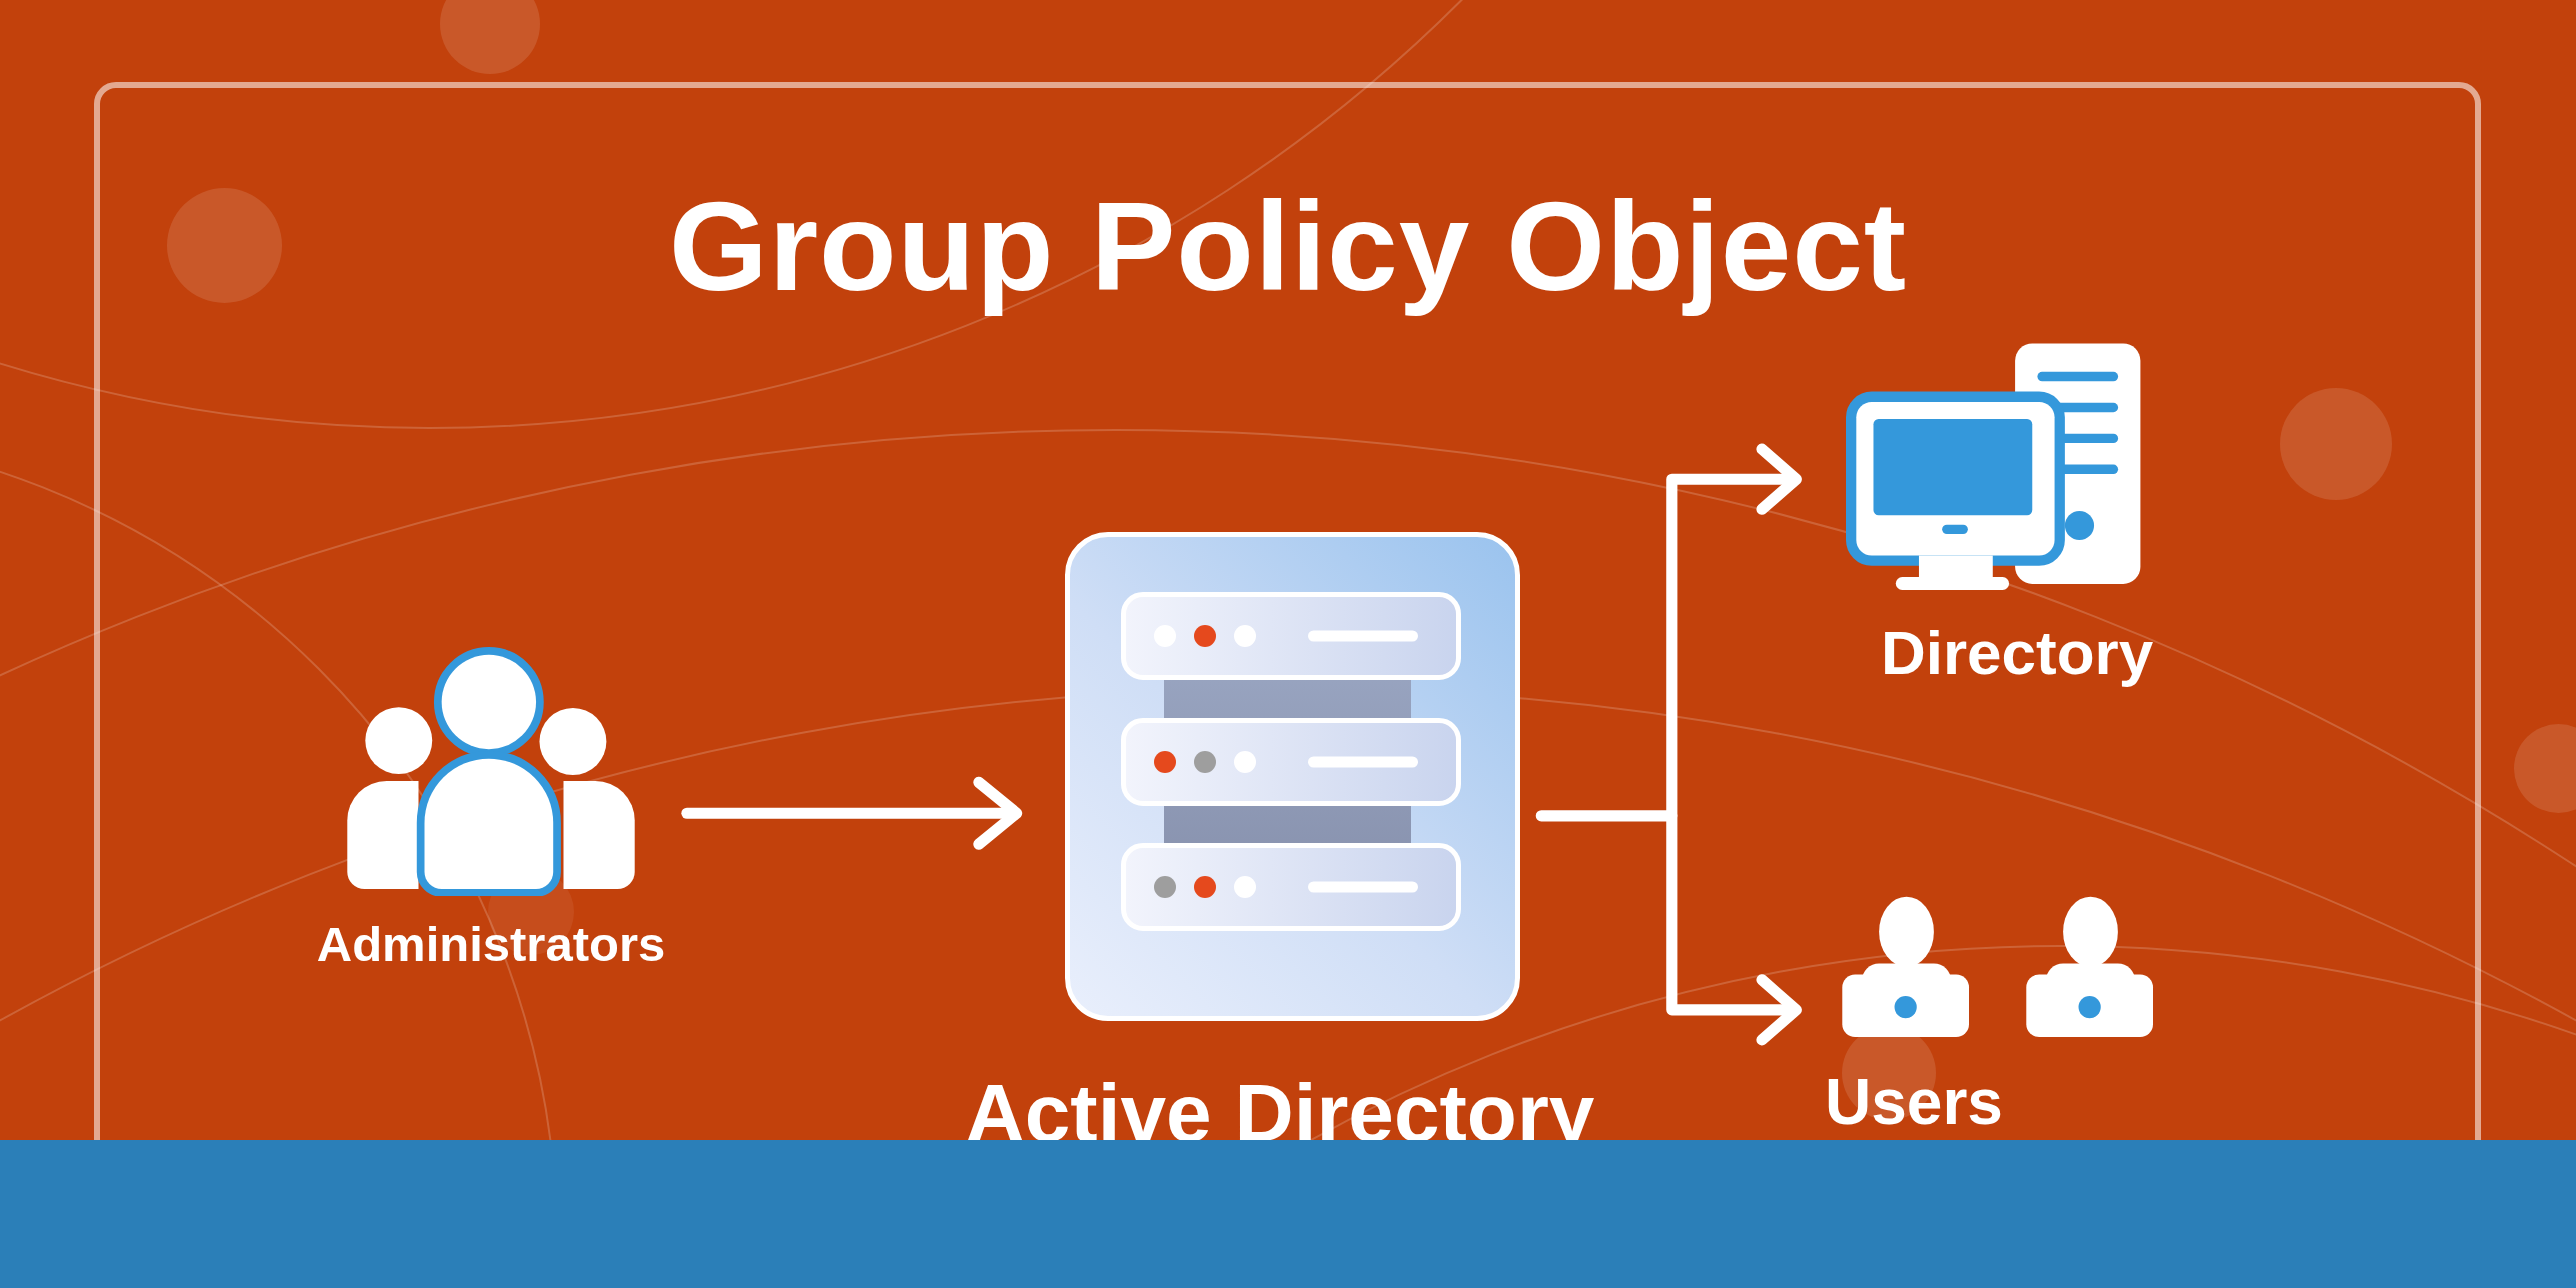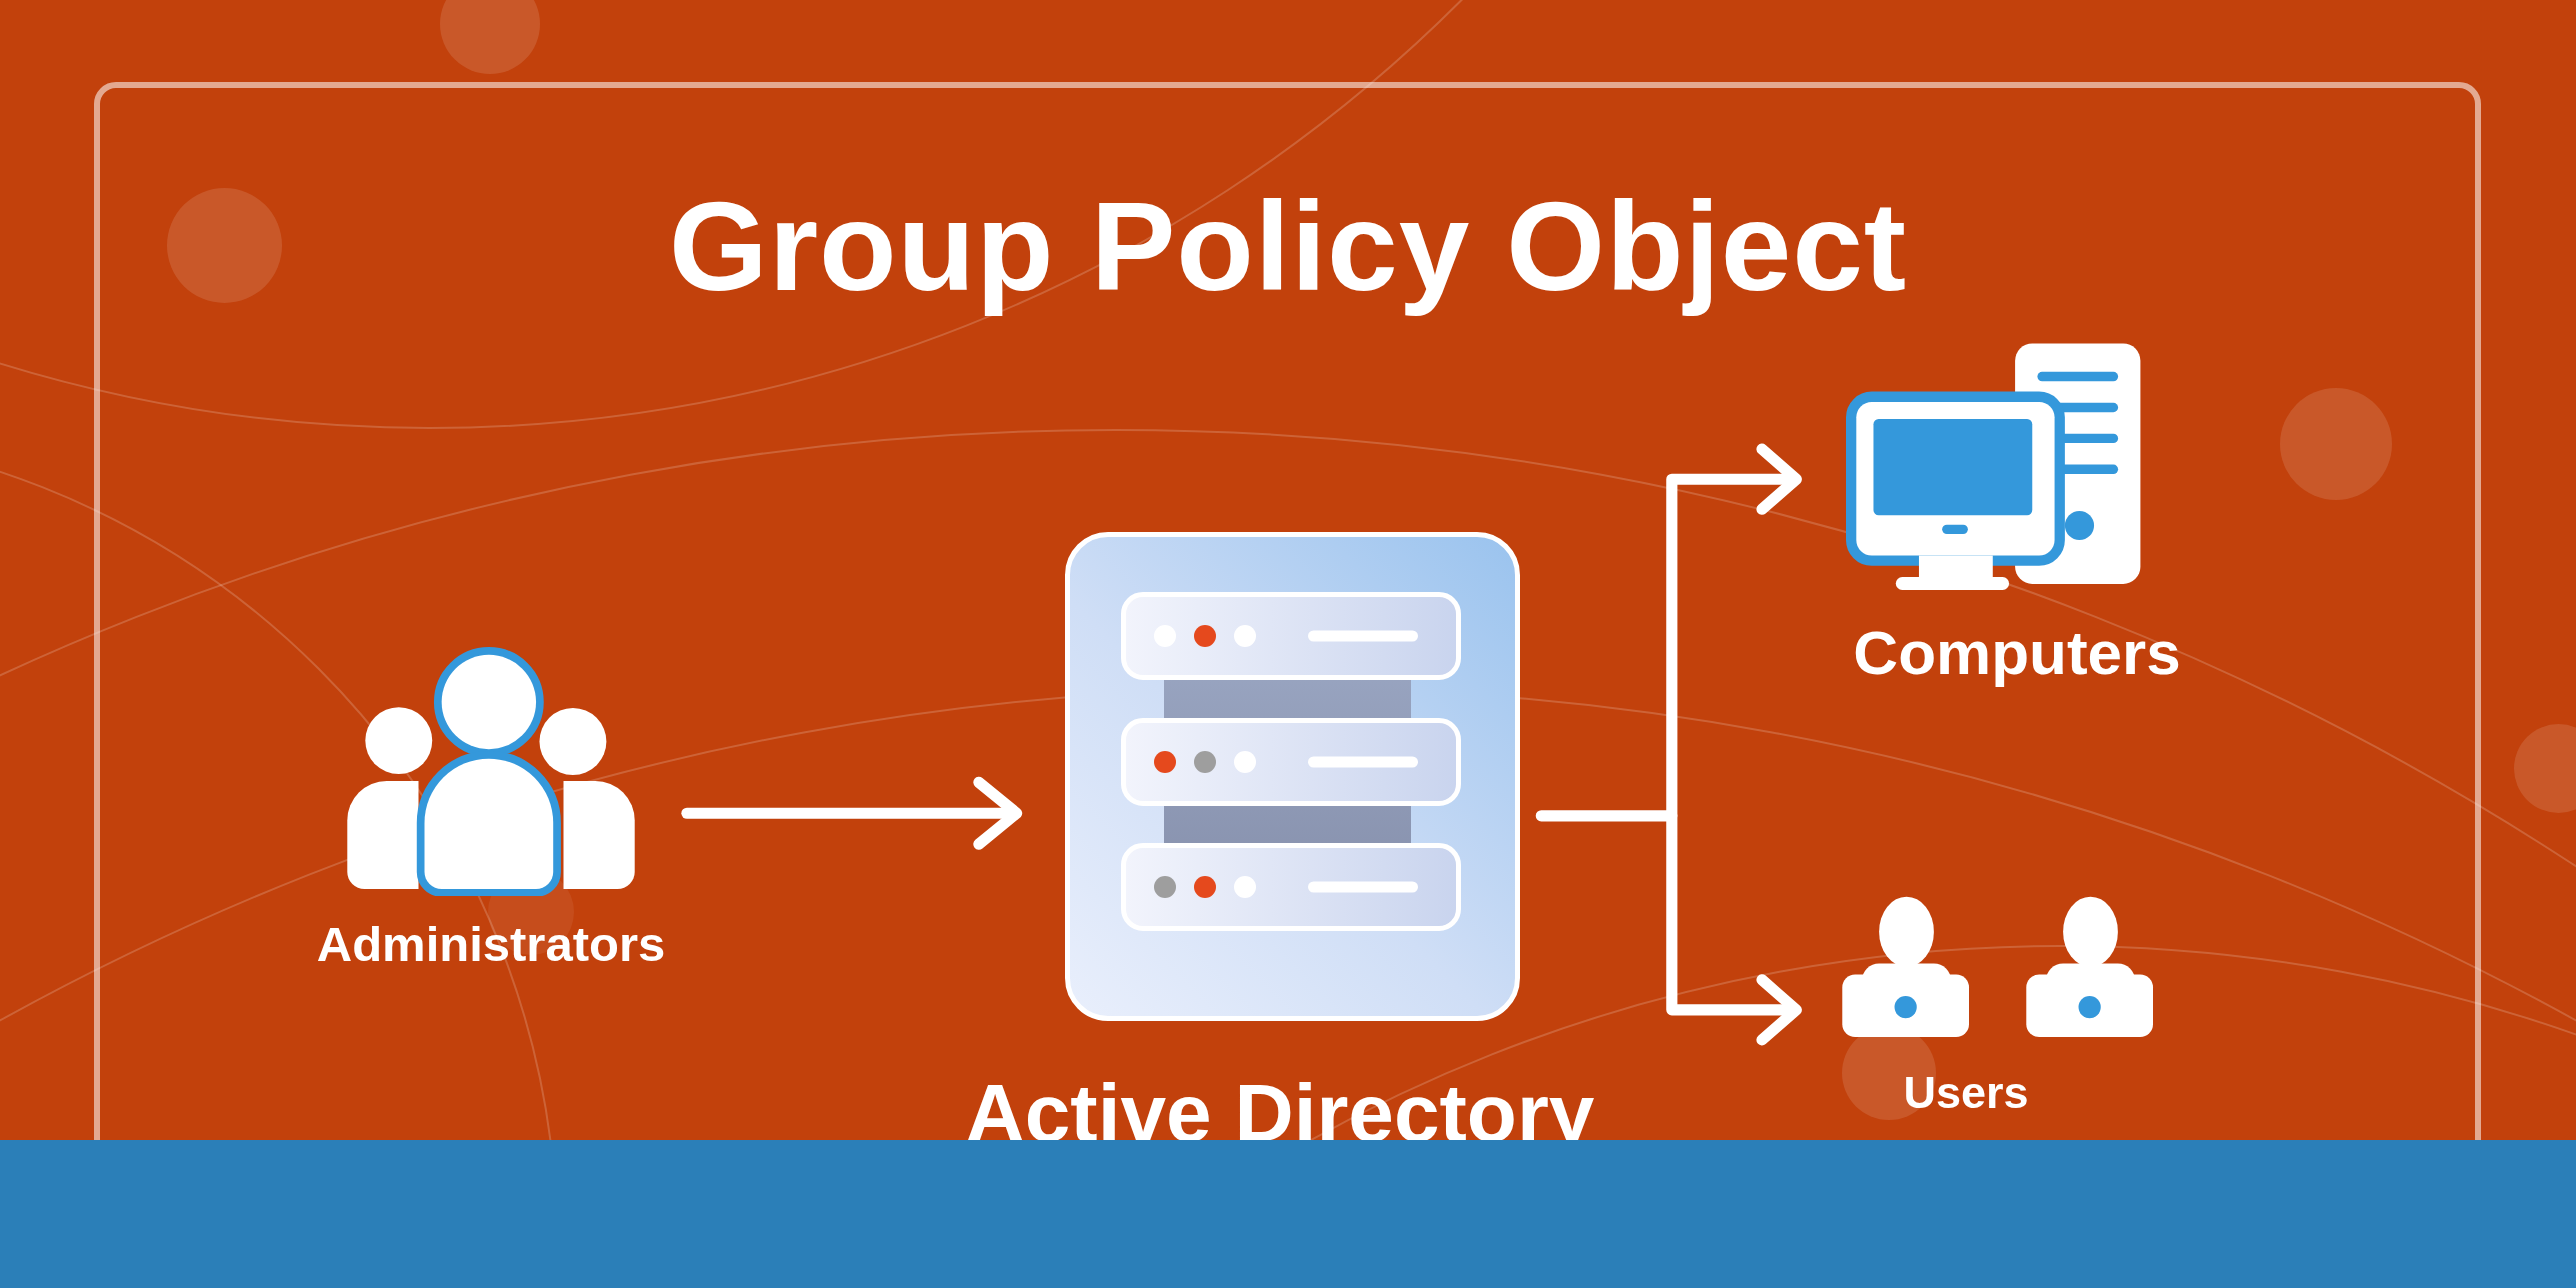--- a/index.html
+++ b/index.html
@@ -26,21 +26,21 @@
     position:absolute;left:0;top:173px;width:2576px;
     text-align:center;font-size:127px;font-weight:700;letter-spacing:0.9px;
   }
   .node-label{
     position:absolute;transform:translateX(-50%);
     font-weight:700;white-space:nowrap;line-height:1;
   }
   .label-admins{left:479px;top:920px;font-size:49px;margin-left:12px;}
   .label-ad{left:1280px;top:1072px;font-size:82px;}
   .label-computers{left:2017px;top:622px;font-size:62px;}
-  .label-users{left:1966px;top:1070px;font-size:45px;}
+  .label-users{left:1914px;top:1070px;font-size:64px;}
   
   .ad-card{
     position:absolute;left:1065px;top:532px;width:455px;height:489px;
     border:5.2px solid #ffffff;border-radius:43px;
     background:linear-gradient(225deg,#9ac3ee 0%,#cfdef6 55%,#e9effc 100%);
   }
   .ad-column{
     position:absolute;left:1164px;top:635px;width:247px;height:252px;
     background:linear-gradient(#9ba7c3,#8791ad);
   }
@@ -169,17 +169,17 @@
   </svg>
   <svg class="icon-svg svg-user-2" width="137" height="146" viewBox="0 0 160 170">
     <ellipse cx="80" cy="45" rx="32" ry="41" fill="#ffffff"></ellipse>
     <rect x="28" y="82" width="104" height="50" rx="20" fill="#ffffff"></rect>
     <rect x="5" y="95" width="148" height="73" rx="15" fill="#ffffff"></rect>
     <circle cx="79" cy="133" r="13" fill="#3498db"></circle>
   </svg>
 
   <div class="node-label label-admins">Administrators</div>
   <div class="node-label label-ad">Active Directory</div>
-  <div class="node-label label-computers">Computers</div>
+  <div class="node-label label-computers">Directory</div>
   <div class="node-label label-users">Users</div>
 
 </div>
 
 
 </body></html>

